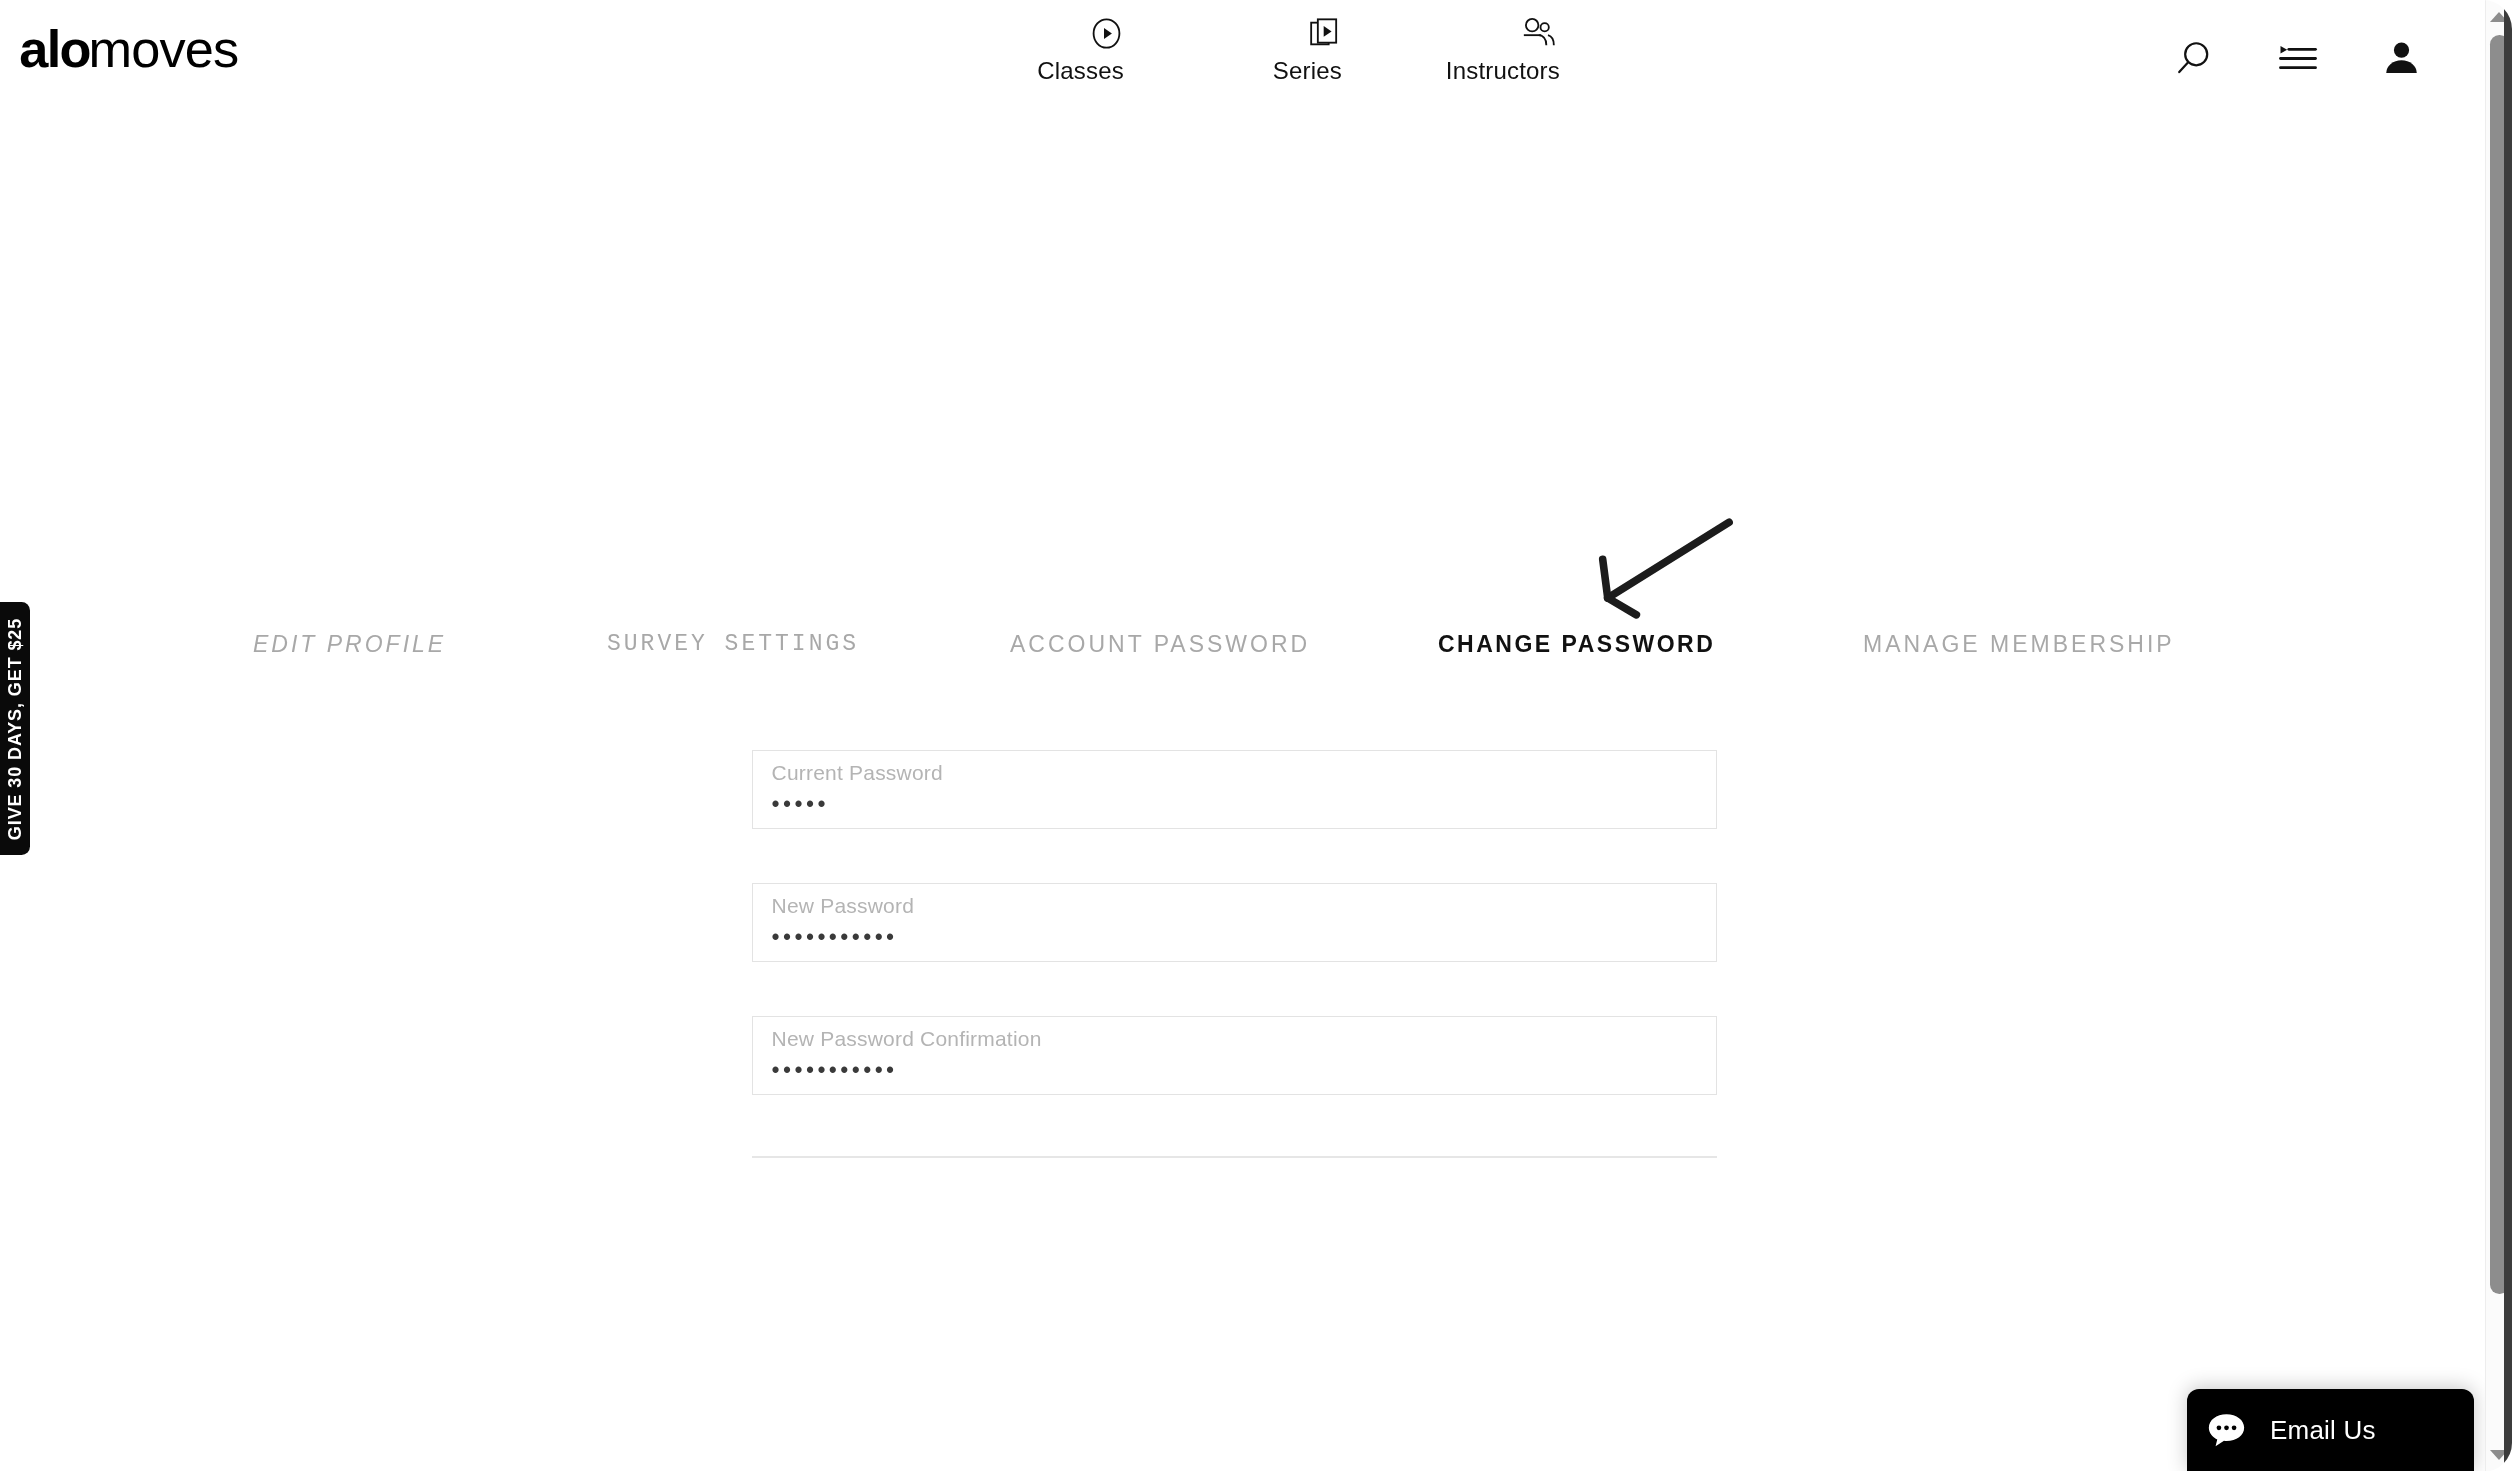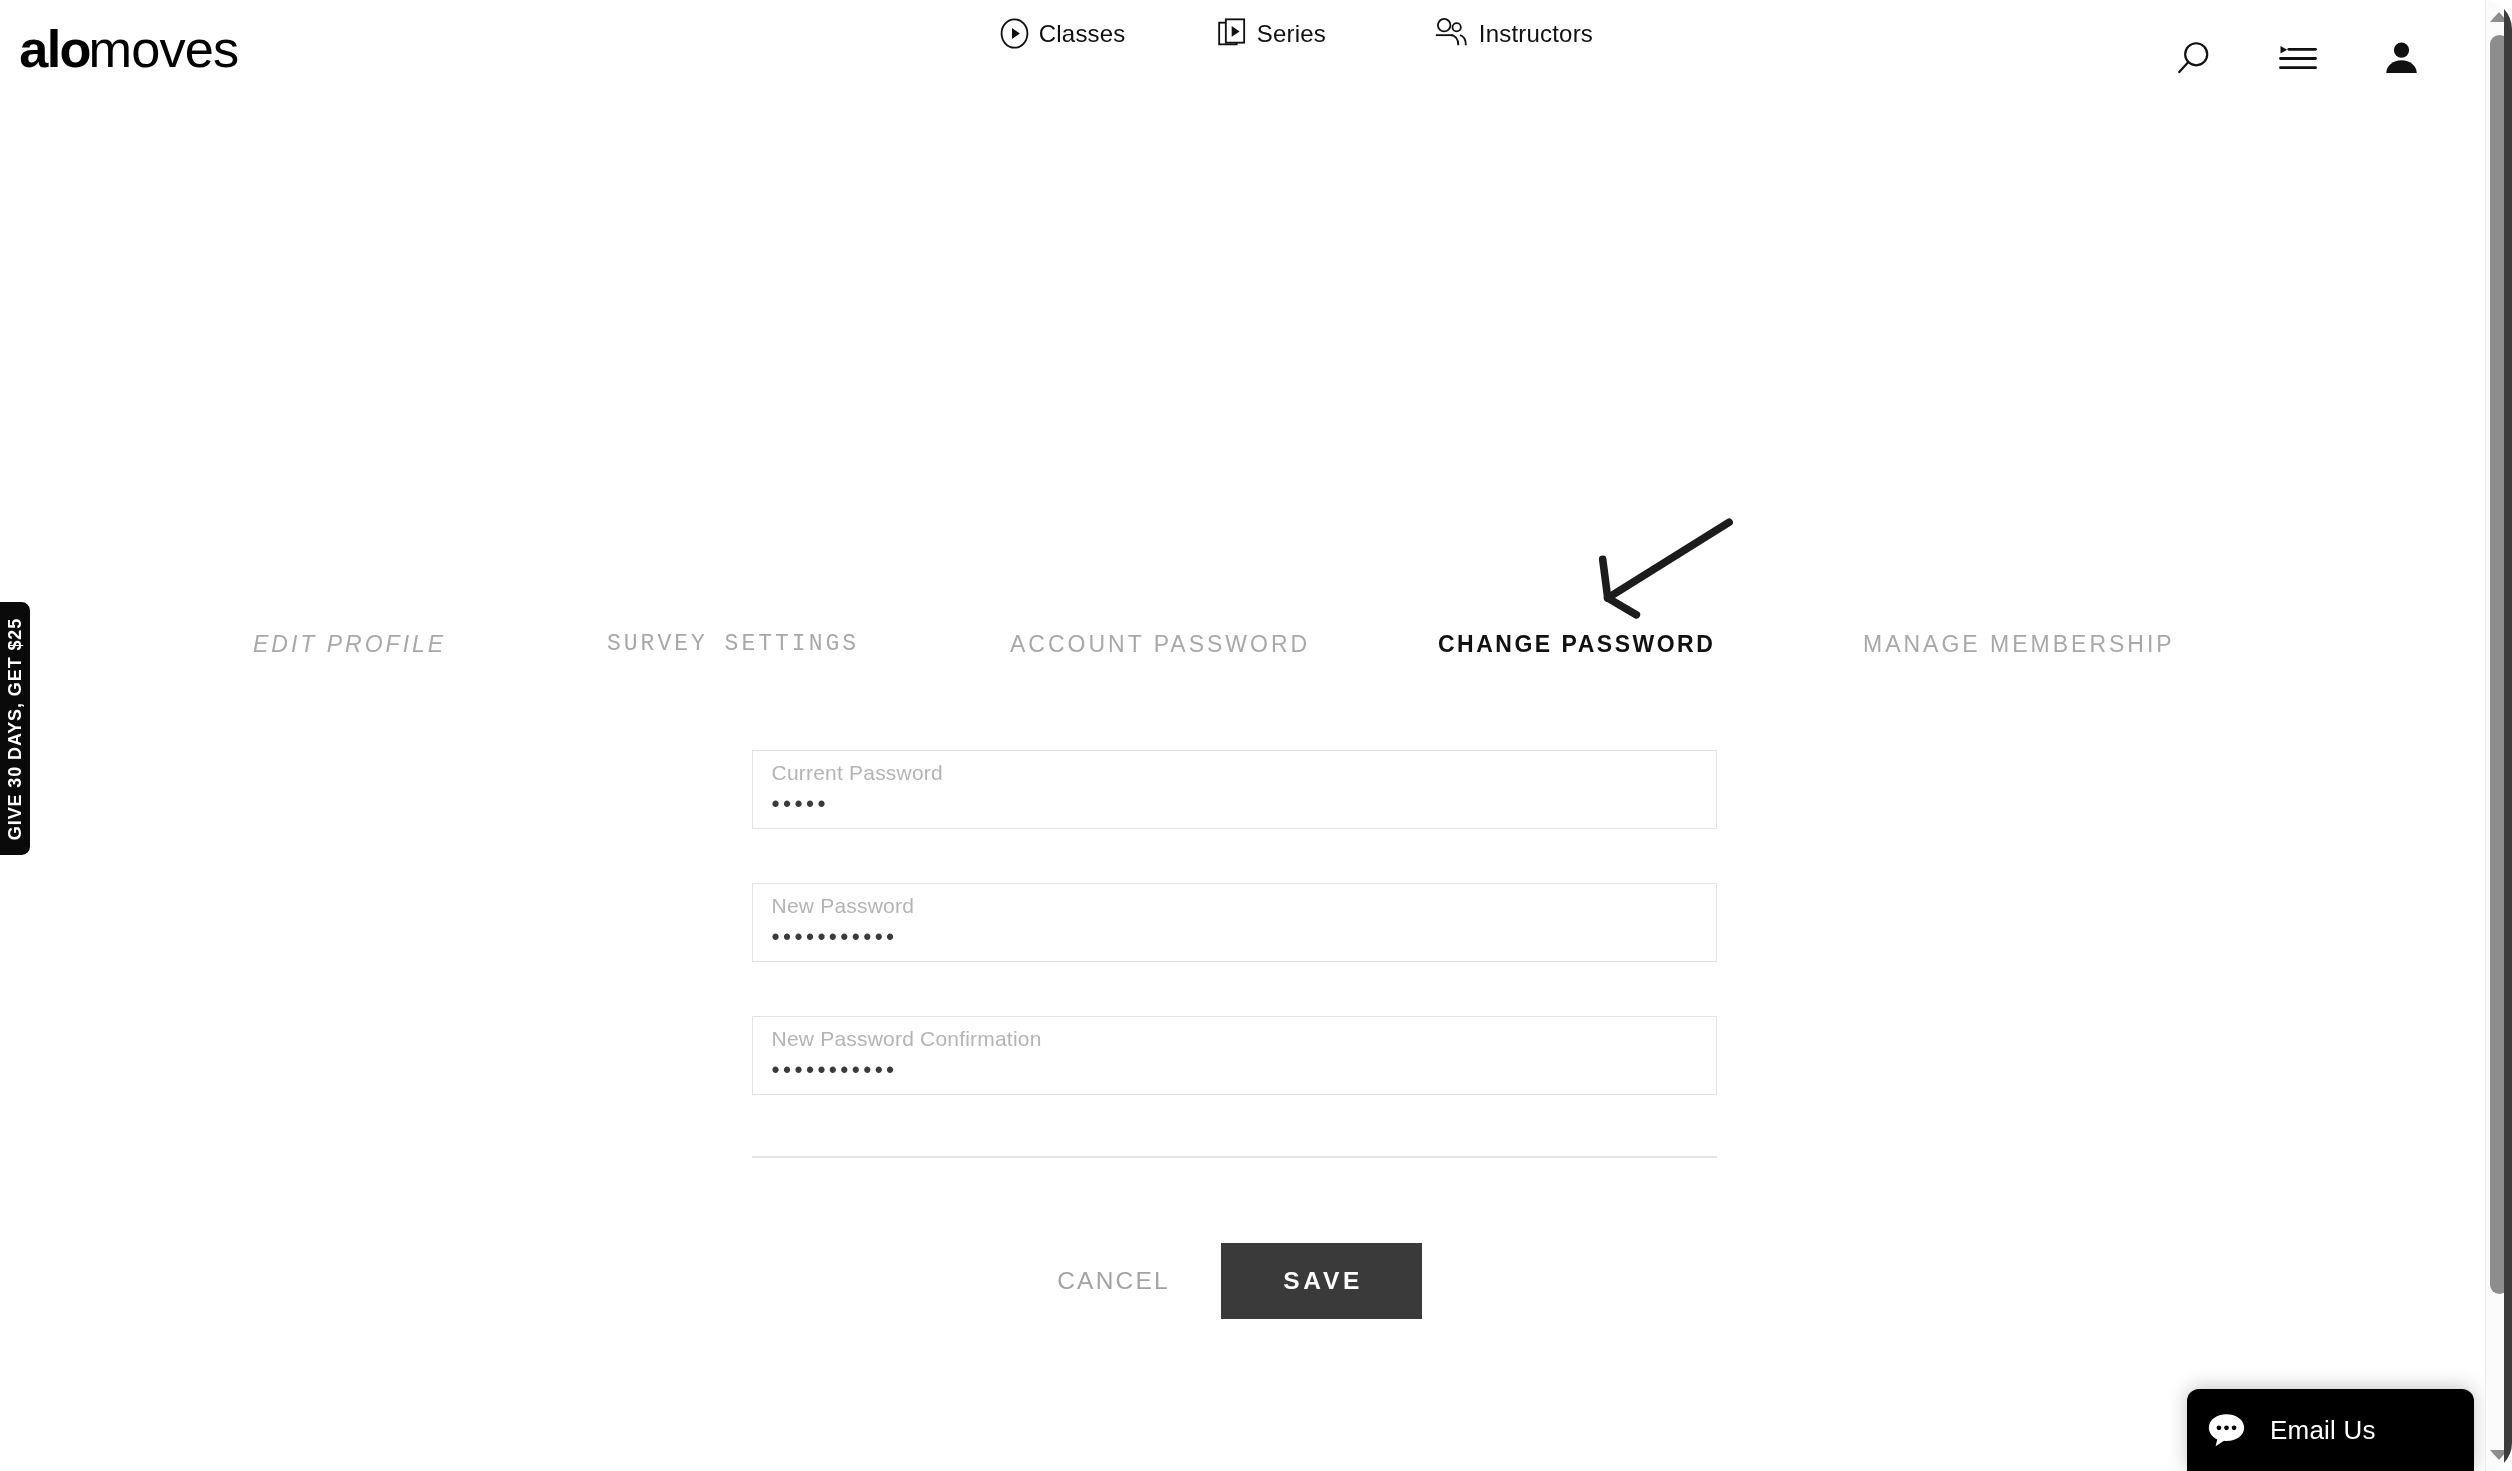--- a/index.html
+++ b/index.html
@@ -43,22 +43,22 @@
     position: absolute;
     left: 997px;
     top: 15px;
     display: flex;
     gap: 91px;
     align-items: flex-start;
   }
   .nav-item {
     width: 127px;
     display: flex;
-    flex-direction: row;
-    align-items: center;
+    flex-direction: column;
+    align-items: flex-end;
     gap: 6.8px;
     cursor: pointer;
     text-decoration: none;
   }
   .nav-icon { height: 37px; display:flex; align-items:center; justify-content:center; }
   .nav-label {
     font-size: 24px;
     color: #111111;
     font-family: "Liberation Sans", sans-serif;
     letter-spacing: 0.2px;
@@ -432,24 +432,20 @@
 
     <div class="field">
       <div class="field-label">New Password Confirmation</div>
       <div class="field-value">•••••••••••</div>
     </div>
 
   </form>
 
   <div id="divider"></div>
 
-  <div id="actions">
-    <button type="button" id="cancel-button">CANCEL</button>
-    <button type="button" id="save-button">SAVE</button>
-  </div>
 
   <div id="side-promo">
     <span id="side-promo-label">GIVE 30 DAYS, GET $25</span>
   </div>
 
   <div id="chat-widget">
     <span>
       <svg width="39" height="37" viewBox="0 0 46 44">
         <path d="M23 4 C11 4 2 11 2 20 C2 26 6 31 12 34 L10 42 L20 35.5 C21 35.7 22 35.8 23 35.8 C35 35.8 44 28.8 44 20 C44 11 35 4 23 4 Z" fill="#ffffff"></path>
         <circle cx="14" cy="20" r="2.8" fill="#000000"></circle>

